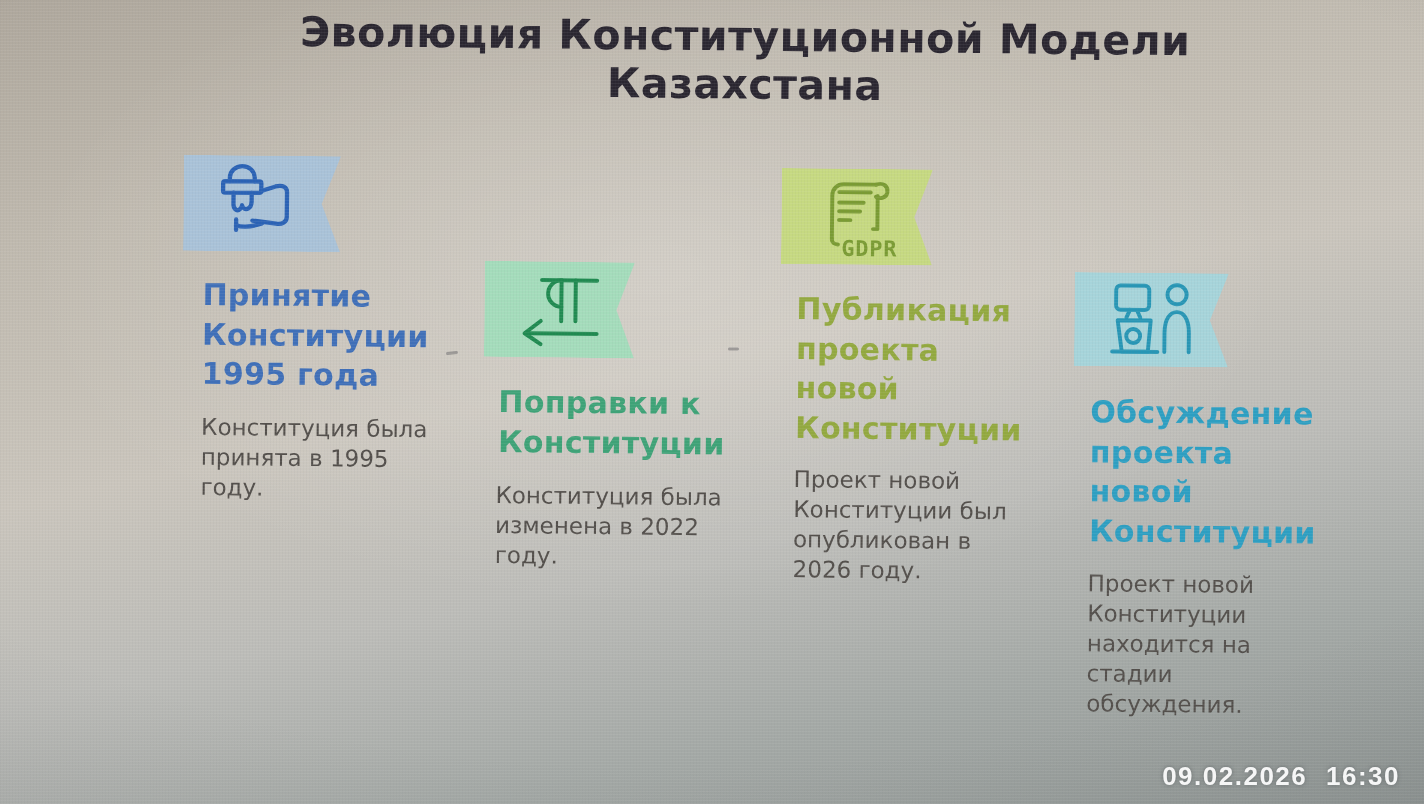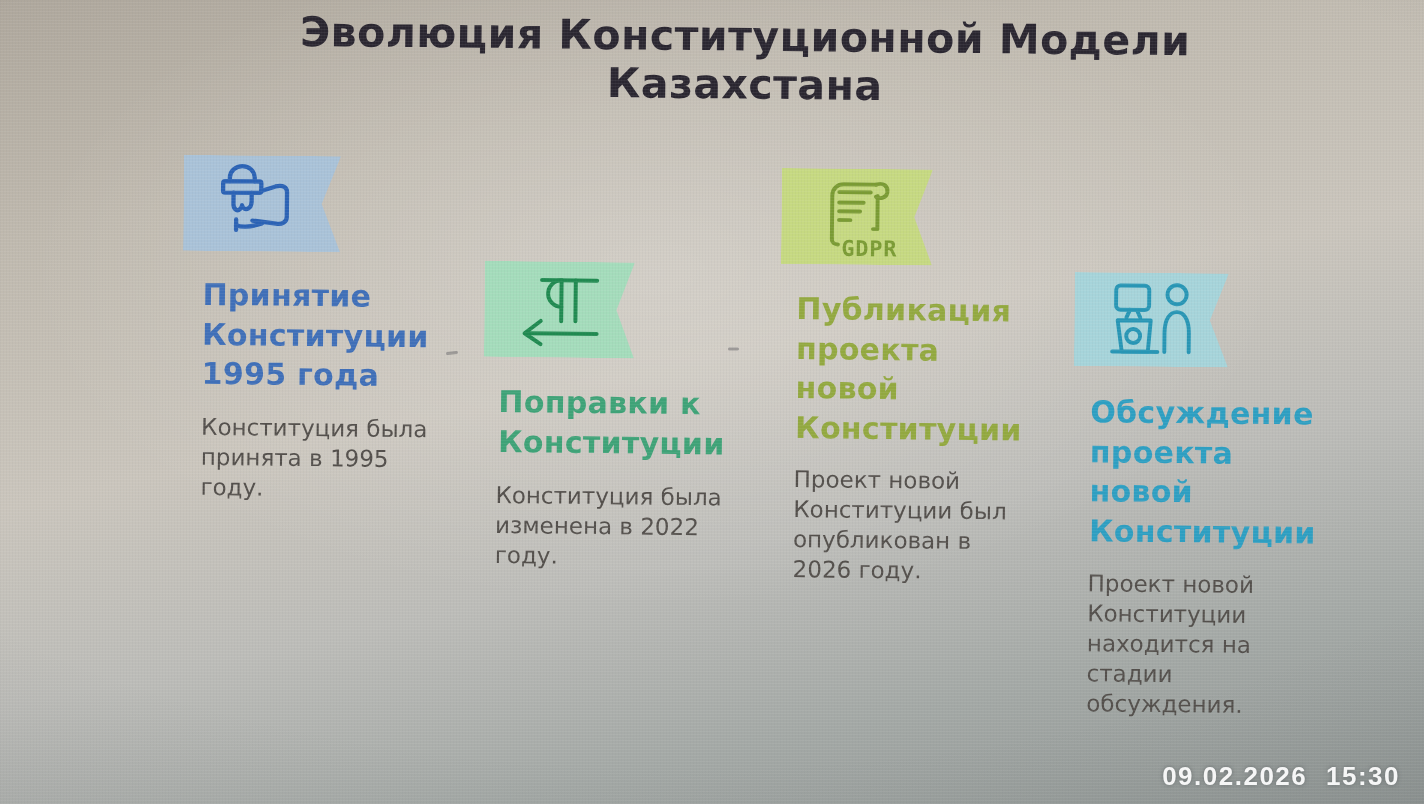--- a/index.html
+++ b/index.html
@@ -128,16 +128,16 @@
     </span>
   </div>
   <h2 class="m-title t4">Обсуждение проекта новой Конституции</h2>
   <p class="m-desc d4">Проект новой Конституции находится на стадии обсуждения.</p>
 
   <span class="smudge s1"></span>
   <span class="smudge s2"></span>
 
 </div>
 
-<div class="camera-timestamp">09.02.2026 15:30</div>
+<div class="camera-timestamp">09.02.2026 16:30</div>
 
 <div class="scanlines"></div>
 <div class="vignette"></div>
 
 </body></html>

